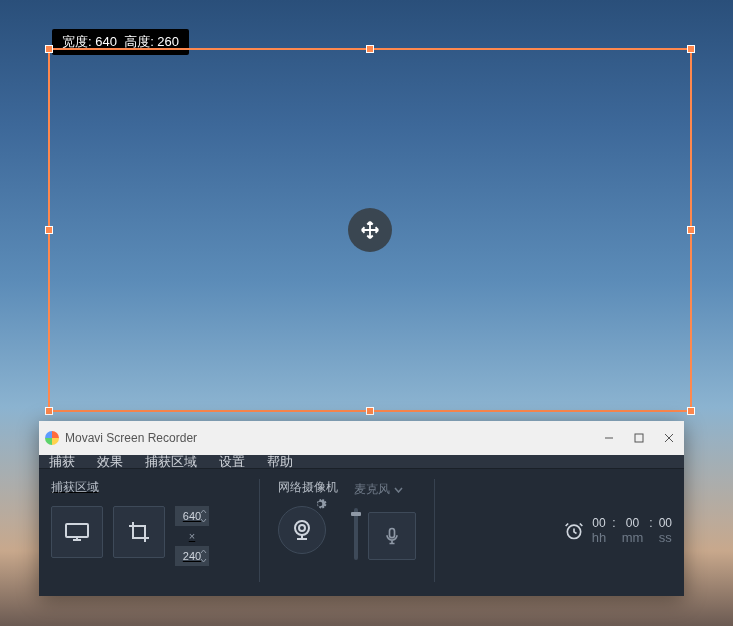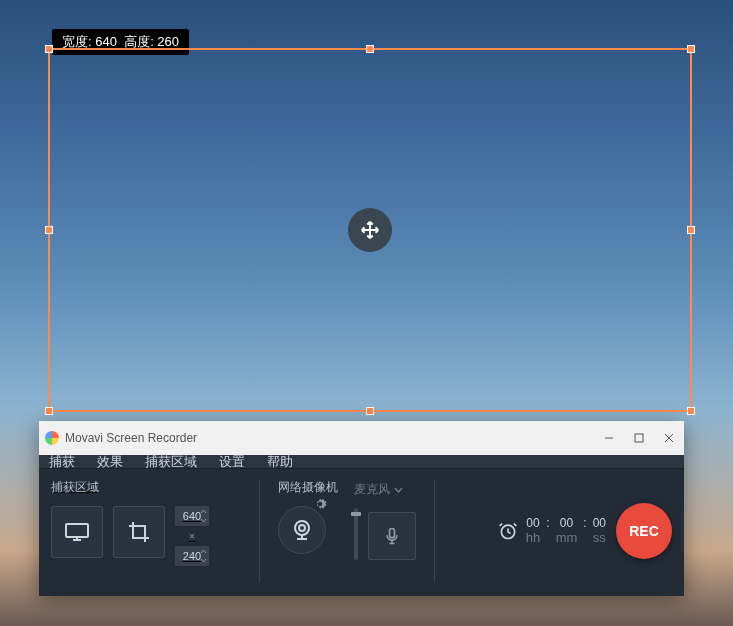--- a/index.html
+++ b/index.html
@@ -383,18 +383,15 @@
               <span>00</span>
               <span class="u">mm</span>
             </div>
           <span class="colon">:</span>
           <div class="seg">
               <span>00</span>
               <span class="u">ss</span>
             </div>
         </div>
       </div>
-      <div class="rec-btn">
-        <span>REC</span>
-      </div>
     </div>
   </div>
 </div>
 
 </body></html>

